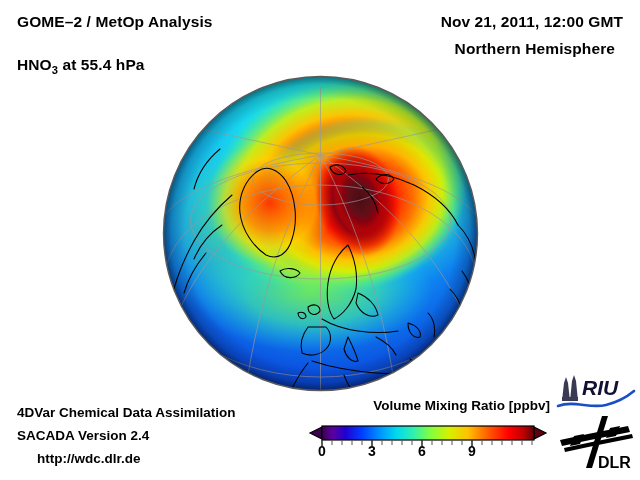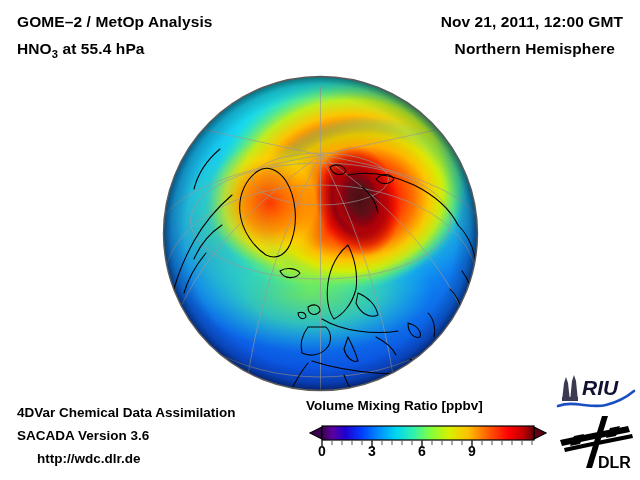--- a/index.html
+++ b/index.html
@@ -17,21 +17,21 @@
   }
 
   .hdr {
     position: absolute;
     font-weight: bold;
     font-size: 15.5px;
     letter-spacing: 0.1px;
     white-space: nowrap;
   }
   #title-line1 { left: 17px;  top: 13px; }
-  #title-line2 { left: 17px;  top: 40px; }
+  #title-line2 { left: 17px;  top: 56px; }
   #date-line   { right: 17px; top: 13px; text-align: left; }
   #region-line { right: 25px; top: 40px; }
 
   .sub {
     font-size: 0.72em;
     vertical-align: -0.32em;
     font-weight: bold;
   }
 
   
@@ -62,21 +62,21 @@
     left: 306px;
     top: 398px;
     width: 244px;
     height: 72px;
   }
   #cb-title {
     position: absolute;
     left: 0;
     top: 0;
     width: 244px;
-    text-align: left;
+    text-align: right;
     font-weight: bold;
     font-size: 13.5px;
     white-space: nowrap;
   }
   #cb-svg {
     position: absolute;
     left: 0;
     top: 18px;
   }
   .cb-tick-label {
@@ -258,21 +258,21 @@
     </g>
 
     <circle cx="158.5" cy="158.5" r="157" fill="url(#limb)"></circle>
   </g>
 
   <circle cx="158.5" cy="158.5" r="157" fill="none" stroke="#5a5a5a" stroke-width="1.4"></circle>
 </svg>
 </div>
 
 <div class="foot" id="foot-1">4DVar Chemical Data Assimilation</div>
-<div class="foot" id="foot-2">SACADA Version 3.6</div>
+<div class="foot" id="foot-2">SACADA Version 2.4</div>
 <div class="foot" id="foot-3">http://wdc.dlr.de</div>
 
 <div id="colorbar-block">
 
   <div id="cb-title">Volume Mixing Ratio [ppbv]</div>
 
   <svg id="cb-svg" width="244" height="30" viewBox="0 0 244 30" xmlns="http://www.w3.org/2000/svg">
     <defs>
       <linearGradient id="cbGrad" x1="0%" y1="0%" x2="100%" y2="0%">
         <stop offset="0%" stop-color="#3b0050"></stop>

